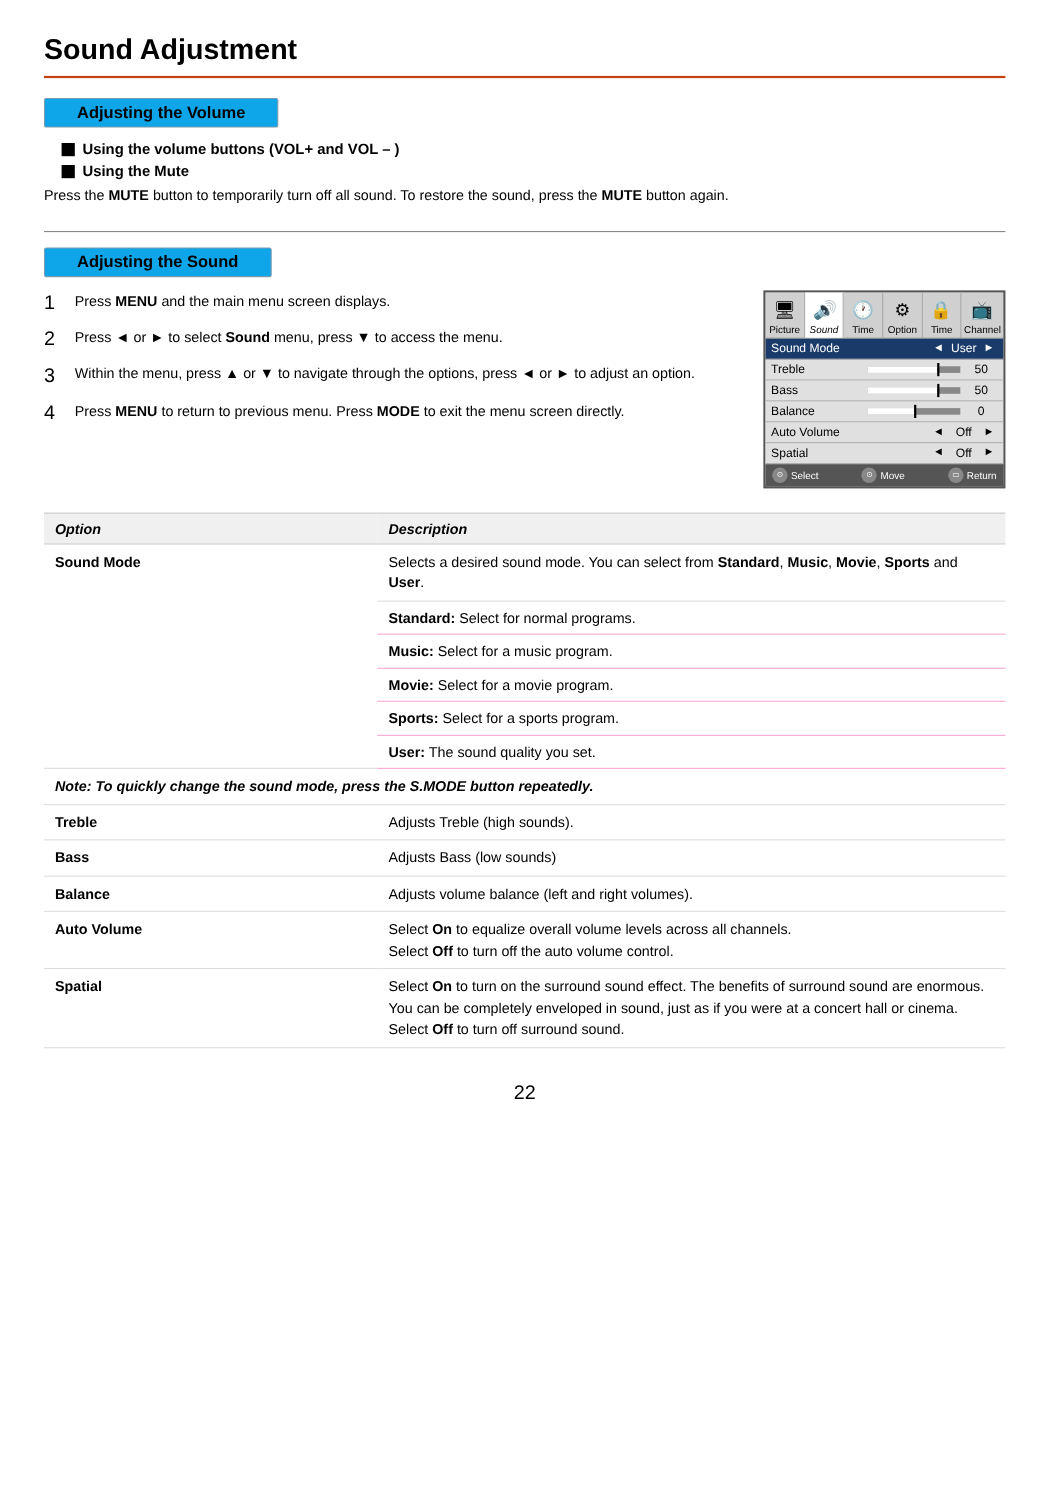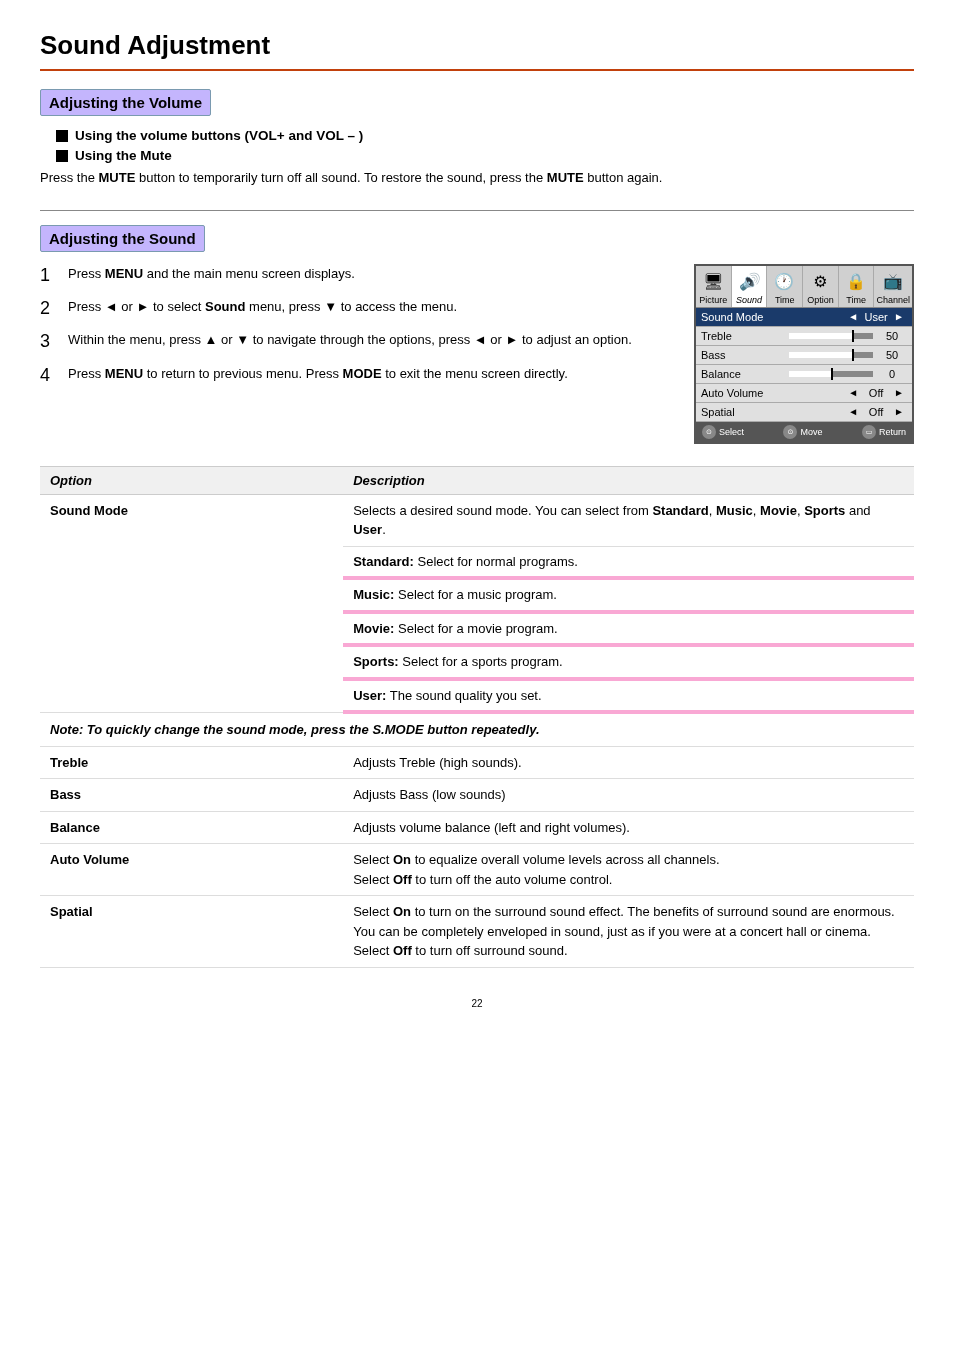--- a/index.html
+++ b/index.html
@@ -15,24 +15,24 @@
 
     h1.page-title {
       font-size: 26px;
       font-weight: bold;
       border-bottom: 2px solid #c2410c;
       padding-bottom: 8px;
       margin-bottom: 18px;
     }
 
     .section-header {
-      background: #c4b5fd;
+      background: #0ea5e9;
       border: 1px solid #7a9ab0;
       display: inline-block;
-      padding: 4px 8px;
+      padding: 4px 29px;
       font-size: 15px;
       font-weight: bold;
       margin-bottom: 12px;
       border-radius: 2px;
     }
 
     .subsection-title {
       font-size: 13.5px;
       font-weight: bold;
       margin-bottom: 5px;
@@ -240,32 +240,32 @@
     }
 
     .options-table td:first-child {
       font-weight: bold;
       white-space: nowrap;
       width: 130px;
     }
 
     .options-table .sub-row td {
       padding: 5px 10px;
-      border-bottom: 4px solid #f9a8d4;
+      border-bottom: 1px solid #f9a8d4;
       margin-top: 20px;
     }
 
     .options-table .sub-row td:first-child {
       font-weight: normal;
     }
 
     .page-num {
       text-align: center;
       margin-top: 30px;
-      font-size: 10px;
+      font-size: 18px;
     }
 
     hr.section-divider {
       border: none;
       border-top: 1px solid #888;
       margin: 8px 0 14px;
     }
   </style>
 </head>
 <body>

